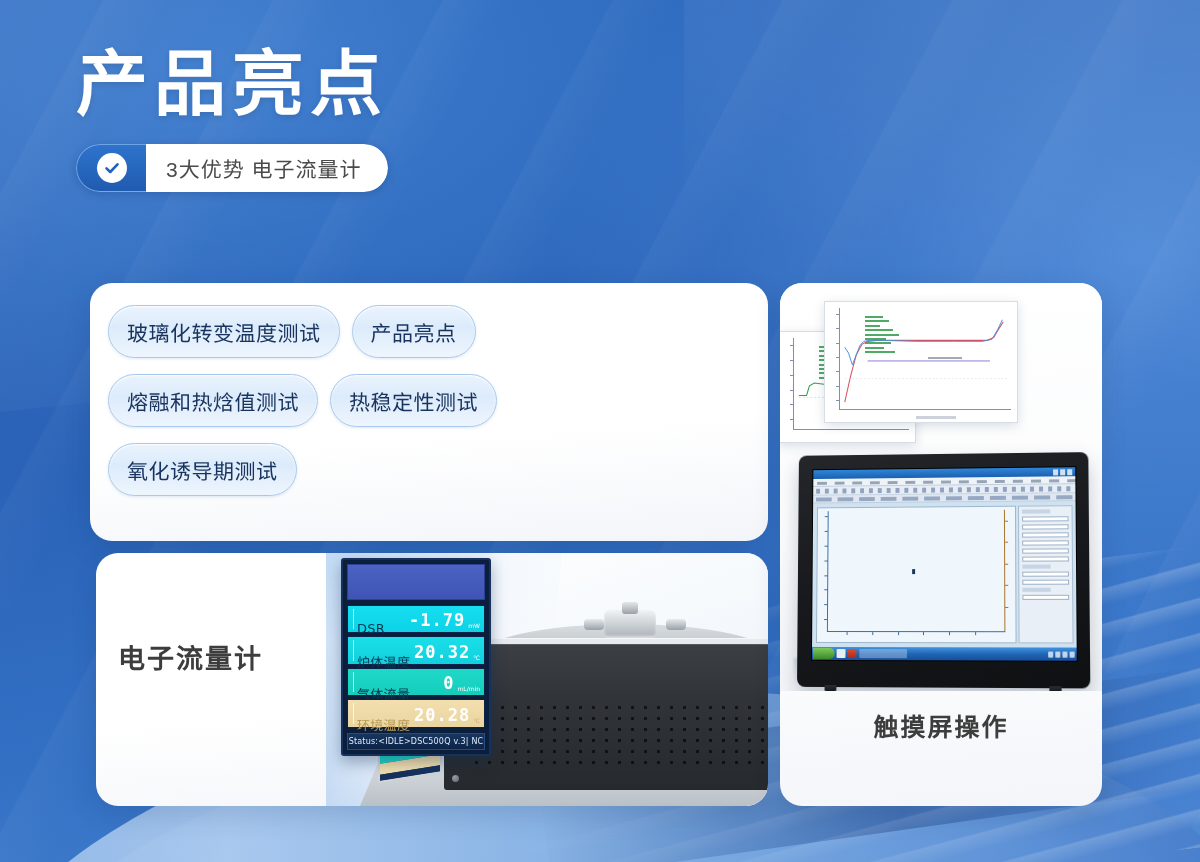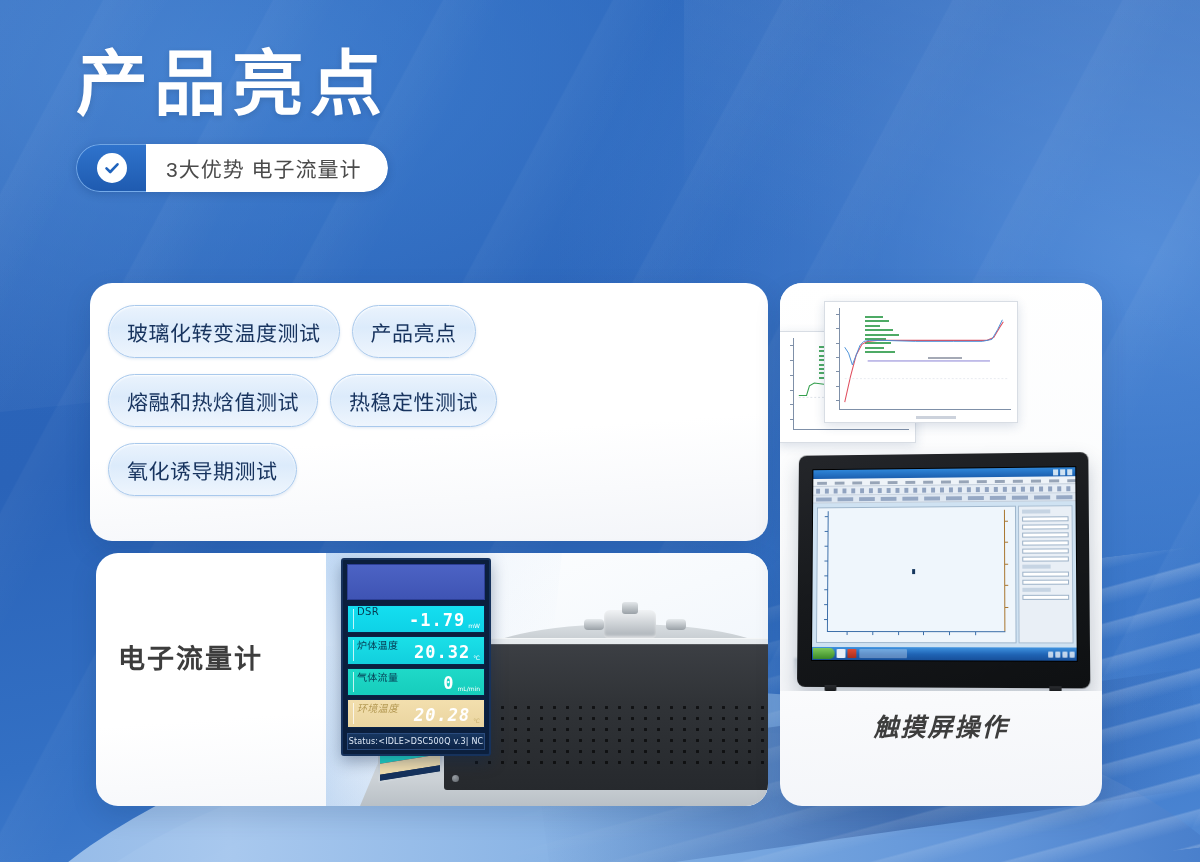--- a/index.html
+++ b/index.html
@@ -218,40 +218,40 @@
     height:38px; margin:1px 1px 5px 1px;
     background:linear-gradient(180deg,#4c63c4 0%,#3f54b4 100%);
     border:1px solid #2d3f96;
   }
   .readout {
     position:relative; height:30px; margin:0 1px 3px 1px;
     border:1px solid #0a2348;
     display:flex; align-items:flex-end; padding:0 4px 1px 0;
   }
   .readout .rlabel {
-    position:absolute; left:9px; top:0;
-    font-size:10px; color:#063a52; letter-spacing:.3px;
+    position:absolute; left:9px; top:15px;
+    font-size:13px; color:#063a52; letter-spacing:.3px;
     font-family:"DejaVu Sans","Liberation Sans",sans-serif;
   }
   .readout .rbar {
     position:absolute; left:5px; top:3px; width:1px; bottom:3px; background:rgba(255,255,255,.75);
   }
   .readout .rval {
     margin-left:auto; font-size:17px; font-weight:700; color:#ffffff;
     font-family:"DejaVu Sans Mono","Liberation Mono",monospace;
     letter-spacing:1px; line-height:1; padding-bottom:2px;
   }
   .readout .runit {
     font-size:6px; color:#ffffff; margin-left:3px; padding-bottom:2px;
     font-family:"DejaVu Sans","Liberation Sans",sans-serif;
   }
   .r-cyan { background:linear-gradient(180deg,#14dff0 0%,#0ed2e6 100%); }
   .r-cyan2{ background:linear-gradient(180deg,#1ae0e8 0%,#12cfdd 100%); }
   .r-teal { background:linear-gradient(180deg,#1fd9c8 0%,#16cdbc 100%); }
-  .r-amber{ background:linear-gradient(180deg,#f3dfae 0%,#ead5a0 100%);font-style:italic; }
+  .r-amber{ background:linear-gradient(180deg,#f3dfae 0%,#ead5a0 100%); }
   .r-amber .rlabel { color:#b59a55; }
   .r-amber .rval { color:#ffffff; }
   .r-amber .runit { color:#c9b070; }
   .panel-status {
     margin:2px 1px 1px 1px; height:18px;
     background:linear-gradient(180deg,#17365f,#0d2448);
     border:1px solid #2a4b7d;
     display:flex; align-items:center; justify-content:center;
     font-size:8px; color:#dfe9f7; letter-spacing:.2px;
     font-family:"DejaVu Sans","Liberation Sans",sans-serif;
@@ -337,21 +337,21 @@
   .tb-tray span { width:5px; height:6px; background:rgba(255,255,255,.72); border-radius:1px; }
   .monitor-foot {
     position:absolute; width:12px; height:7px; bottom:-5px;
     background:linear-gradient(180deg,#2a2c30,#121416); border-radius:0 0 3px 3px;
   }
   .monitor-stand {
     position:absolute; left:14px; top:375px; width:280px; height:26px;
     background:linear-gradient(180deg, rgba(205,212,220,.9), rgba(238,242,246,0));
     filter:blur(1px);
   }
-  .touch-caption { position:absolute; left:0; right:0; top:424px; text-align:center;font-style:italic; }
+  .touch-caption { position:absolute; left:0; right:0; top:424px; text-align:center; }
   .touch-title { font-size:25px; font-weight:700; color:#3d3d3d; letter-spacing:2px; }
   .touch-sub { margin-top:11px; font-size:19px; color:#8d8d8d; letter-spacing:1.4px; }
 </style>
 </head>
 <body>
 
 <div class="bg">
   <div class="bg-base"></div>
   <div class="bg-sheen-1"></div>
   <div class="bg-sheen-2"></div>

